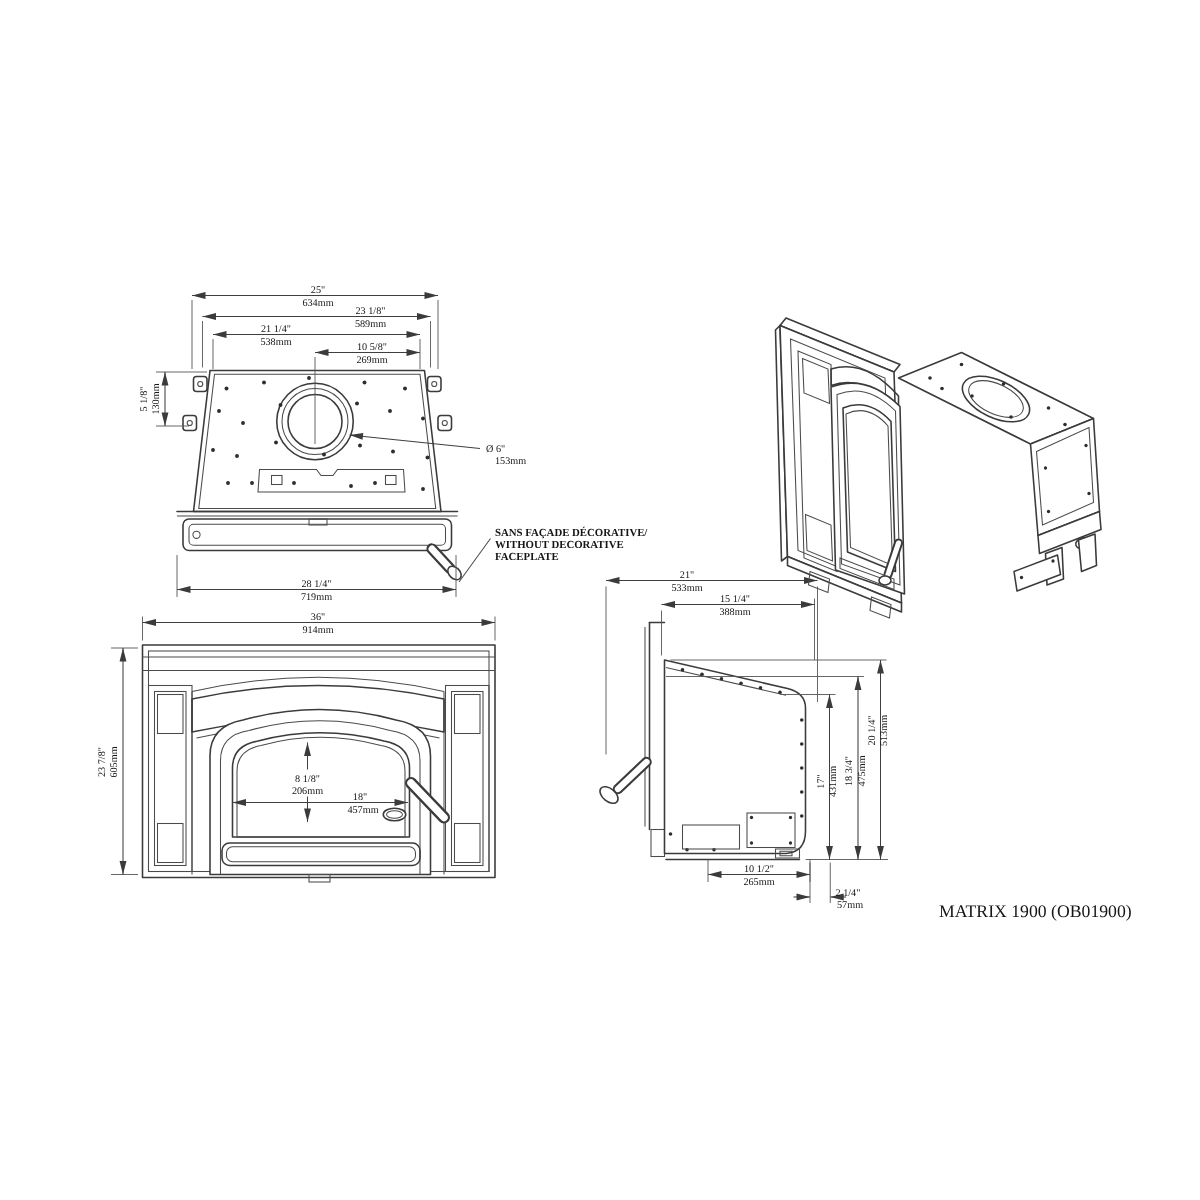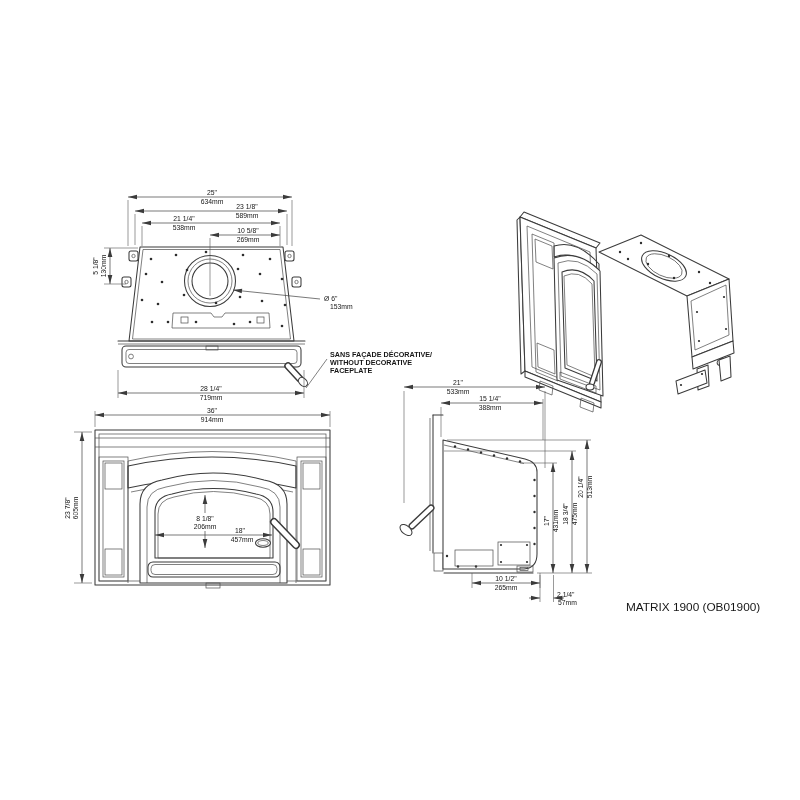--- a/index.html
+++ b/index.html
@@ -1,17 +1,17 @@
 <!DOCTYPE html>
 <html><head>
 <meta charset="utf-8">
 <style>
   html,body{margin:0;padding:0;background:#fff;}
   #canvas{position:relative;width:800px;height:800px;background:#ffffff;overflow:hidden;
-          font-family:Liberation Sans, sans-serif;}
+          font-family:Liberation Serif, serif;}
   svg{display:block;}
   .ln{fill:none;stroke:#3b3b3b;stroke-width:1.05;stroke-linejoin:round;stroke-linecap:round;}
   .lnw{fill:#ffffff;stroke:#3b3b3b;stroke-width:1.05;stroke-linejoin:round;}
   .thin{fill:none;stroke:#4b4b4b;stroke-width:0.7;}
   .ext{fill:none;stroke:#565656;stroke-width:0.6;}
   .dim{fill:none;stroke:#3f3f3f;stroke-width:0.7;}
   .dot{fill:#2d2d2d;stroke:none;}
   text{fill:#161616;}
   .t7{font-size:6.8px;}
   .tc{text-anchor:middle;}

